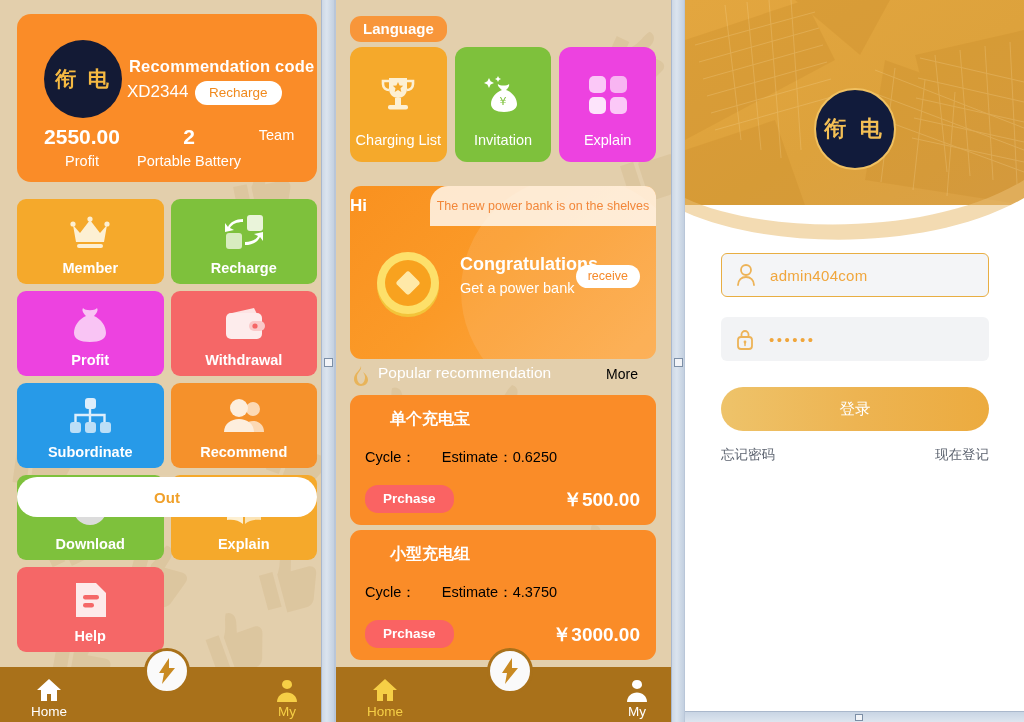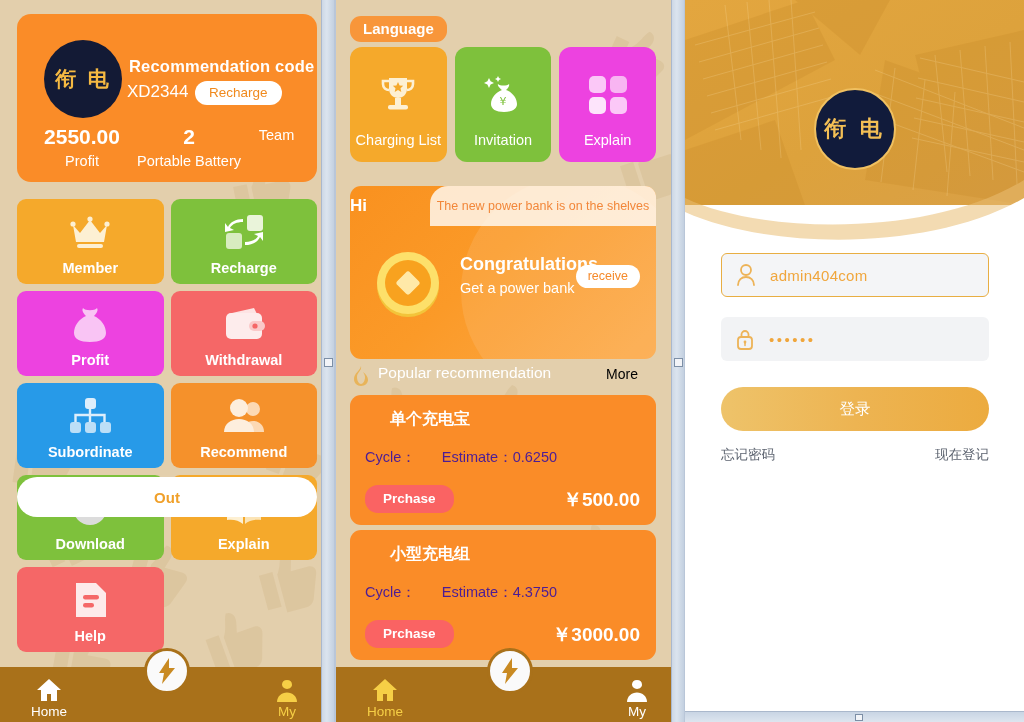--- a/index.html
+++ b/index.html
@@ -147,21 +147,21 @@
                     font-size:15.5px; }
   .sec-head .more { position:absolute; right:20px; top:2px; color:#000000;
                     font-size:14px; }
 
   .prod {
     position:absolute; left:14px; width:306px; height:130px;
     background:#fa8c28; border-radius:11px;
   }
   .prod .pname { position:absolute; left:40px; top:14px; color:#fff;
                  font-size:16px; font-weight:bold; font-family:"DejaVu Sans",sans-serif;}
-  .prod .pmeta { position:absolute; left:15px; top:53px; color:#4c1d95;
+  .prod .pmeta { position:absolute; left:15px; top:53px; color:#000000;
                  font-size:14.5px;text-align:center; }
   .prod .pmeta .sp { display:inline-block; width:26px; }
   .prod .buy {
     position:absolute; left:15px; top:90px; background:#fa6363; color:#fff;
     font-size:13.5px; font-weight:bold; border-radius:13px; padding:6px 18px 7px;
   }
   .prod .price { position:absolute; right:16px; top:92px; color:#fff;
                  font-size:19px; font-weight:bold; }
 
   

